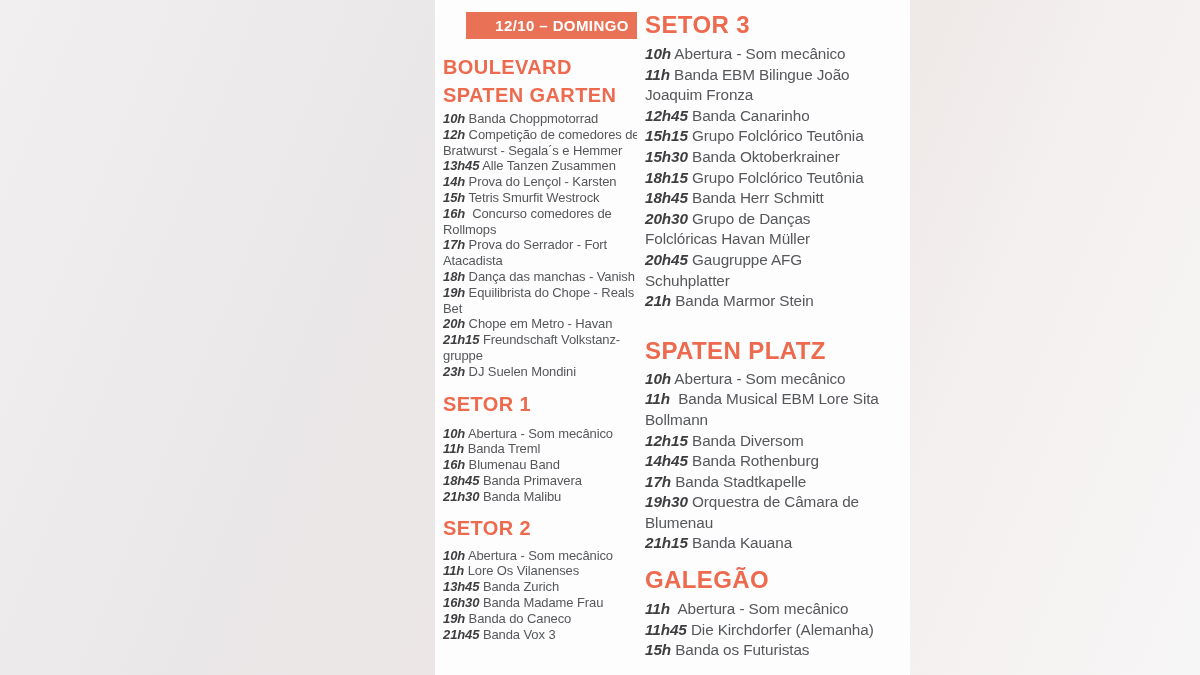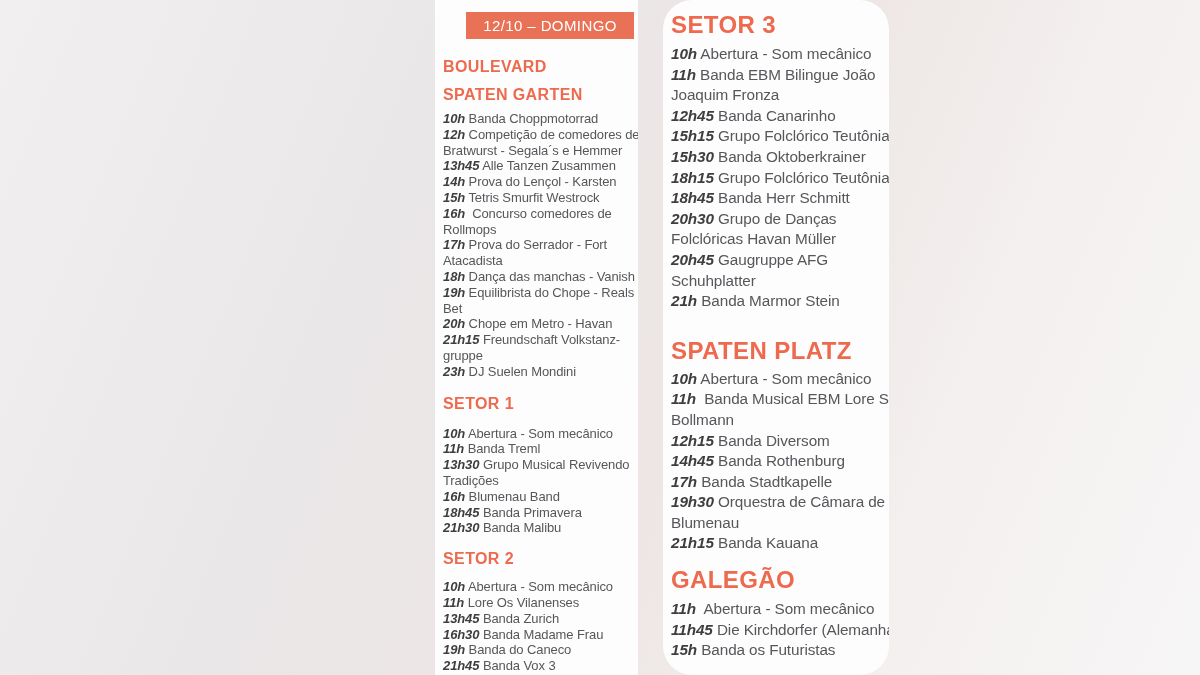--- a/index.html
+++ b/index.html
@@ -6,32 +6,32 @@
   body{
     width:1200px;height:675px;overflow:hidden;position:relative;
     font-family:"Liberation Sans",sans-serif;
     background:linear-gradient(112deg,#f1efef 0%,#eae7e8 32%,#ede6e4 58%,#f3efee 75%,#f7f6f6 100%);
   }
   .column{
     position:absolute;top:0;height:675px;background:#fdfdfd;
     box-sizing:border-box;overflow:hidden;
   }
   .col-left{left:435px;width:203px;padding:0 0 0 8px;}
-  .col-right{left:663px;width:226px;padding:0 0 0 8px;border-radius:29px;}
+  .col-right{left:637px;width:273px;padding:0 0 0 8px;}
   .date-box{
     width:168px;height:27px;margin:12px 0 0 23px;
     background:var(--header-bg,#E87156);
-    color:#ffffff;font-weight:normal;font-size:15px;line-height:27px;
-    text-align:center;letter-spacing:.4px;
+    color:#ffffff;font-weight:bold;font-size:15px;line-height:27px;
+    text-align:center;letter-spacing:.4px;padding-left:12px;
   }
   .section-title{
     color:var(--title-color,#ED6A4E);
     font-weight:800;letter-spacing:.4px;white-space:pre-line;
   }
-  .col-left .section-title{font-size:16px;line-height:28px;}
+  .col-left .section-title{font-size:20px;line-height:28px;}
   .col-right .section-title{font-size:24px;line-height:26px;}
   .col-left .section:nth-child(1) .section-title{margin-top:14px;}
   .col-left .section:nth-child(2) .section-title{margin-top:10px;margin-bottom:8px;}
   .col-left .section:nth-child(3) .section-title{margin-top:9px;margin-bottom:6px;}
   .col-left .section:nth-child(1) .events{margin-top:2px;}
   .col-right .section:nth-child(1) .section-title{margin-top:12px;margin-bottom:6px;}
   .col-right .section:nth-child(2) .section-title{margin-top:26px;margin-bottom:5px;}
   .col-right .section:nth-child(3) .section-title{margin-top:13px;margin-bottom:6px;}
   .event{white-space:pre;color:var(--text-color,#56575B);}
   .col-left .event{font-size:13px;line-height:15.8px;letter-spacing:-.1px;}
@@ -80,22 +80,20 @@
 </div>
   </div>
 
   <div class="section">
     <div class="section-title">SETOR 1</div>
     <div class="events">
   <div class="event"><span class="time">10h</span><span class="name"> Abertura - Som mecânico</span></div>
 
   <div class="event"><span class="time">11h</span><span class="name"> Banda Treml</span></div>
 
-  <div class="event"><span class="time">13h30</span><span class="name"> Grupo Musical Revivendo
-Tradições</span></div>
 
   <div class="event"><span class="time">16h</span><span class="name"> Blumenau Band</span></div>
 
   <div class="event"><span class="time">18h45</span><span class="name"> Banda Primavera</span></div>
 
   <div class="event"><span class="time">21h30</span><span class="name"> Banda Malibu</span></div>
 </div>
   </div>
 
   <div class="section">

